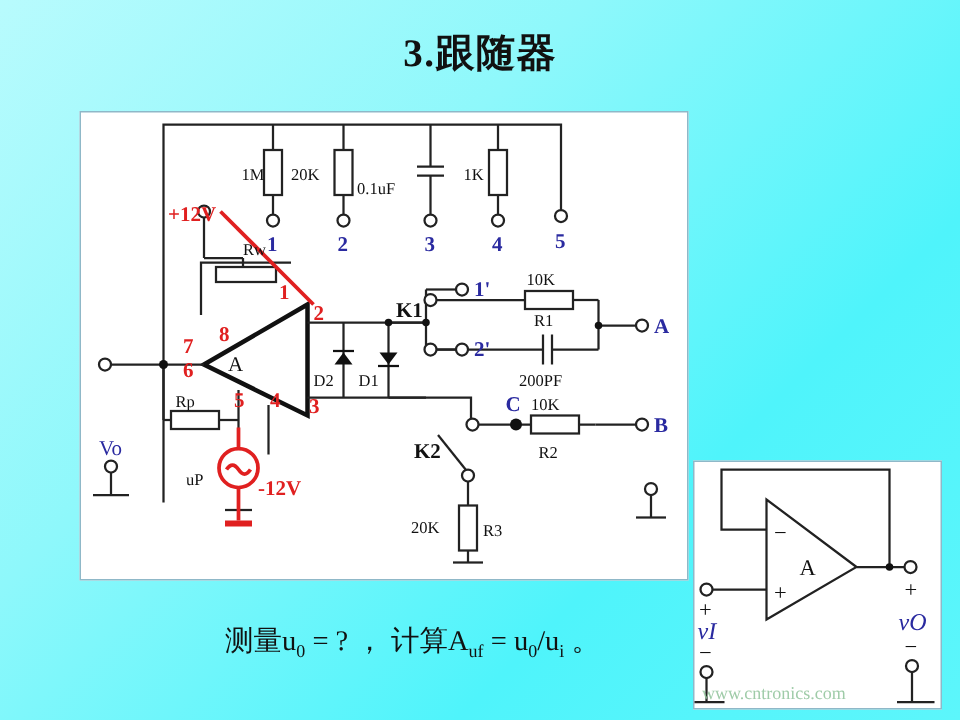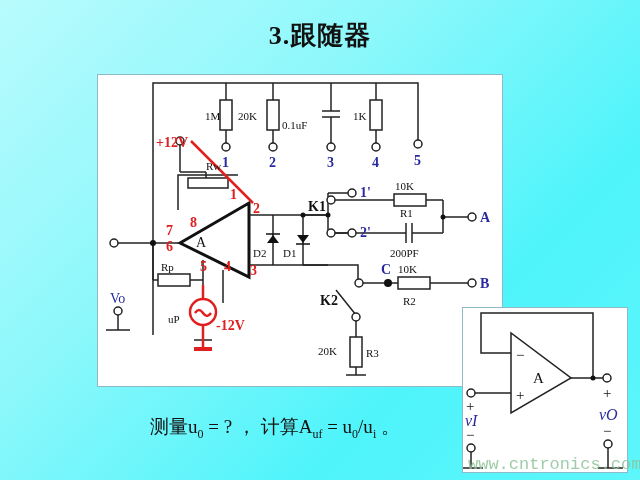--- a/index.html
+++ b/index.html
@@ -2,27 +2,27 @@
 <html><head>
 <meta charset="utf-8">
 <style>
   html,body{margin:0;padding:0;}
   body{width:640px;height:480px;overflow:hidden;position:relative;
     background:linear-gradient(135deg,#b8fbfd 0%,#8ef8fb 35%,#4ff4fb 70%,#5cf6fb 100%);
     font-family:"Liberation Serif",serif;}
   .title{position:absolute;left:0;width:640px;top:18px;text-align:center;
     font-size:26px;font-weight:bold;color:#111;letter-spacing:1px;}
   .panel{position:absolute;background:#fff;border:1px solid #8fb8c8;}
-  #main-panel{left:53px;top:74px;width:404px;height:311px;margin-left:44px;}
+  #main-panel{left:53px;top:74px;width:404px;height:311px;}
   #small-panel{left:462px;top:307px;width:164px;height:164px;}
   svg{position:absolute;left:0;top:0;}
   .caption{position:absolute;left:150px;top:414px;font-size:19px;color:#111;}
   .caption sub{font-size:12px;}
-  .watermark{position:absolute;left:468px;top:455px;font-family:Liberation Mono, monospace;
-    font-size:17px;color:#8fc39a;opacity:.85;}
+  .watermark{position:absolute;left:468px;top:455px;font-family:Liberation Serif, serif;
+    font-size:12px;color:#8fc39a;opacity:.85;}
 </style>
 </head>
 <body>
 
 <div class="title">3.跟随器</div>
 
 <div id="main-panel" class="panel">
   <svg width="404" height="311" viewBox="0 0 404 311" font-family="Liberation Serif, serif">
     <g stroke="#222" stroke-width="1.5" fill="none">
 

